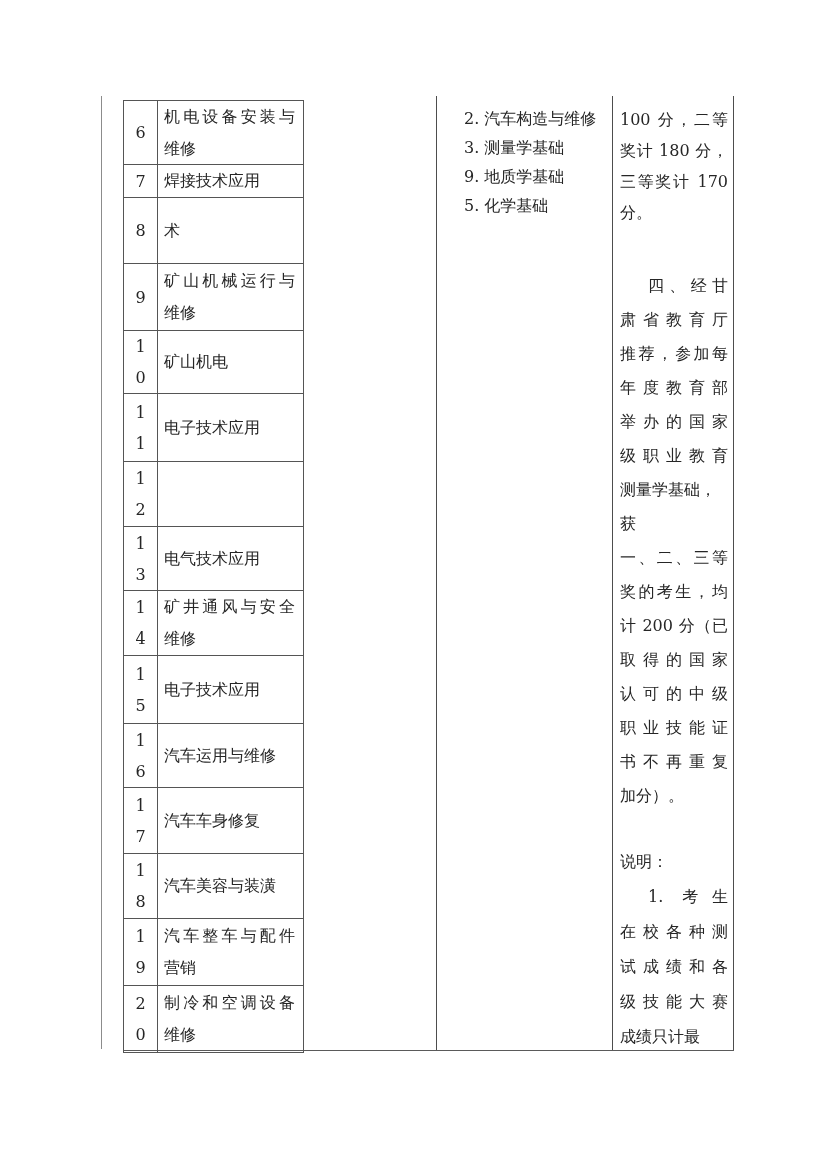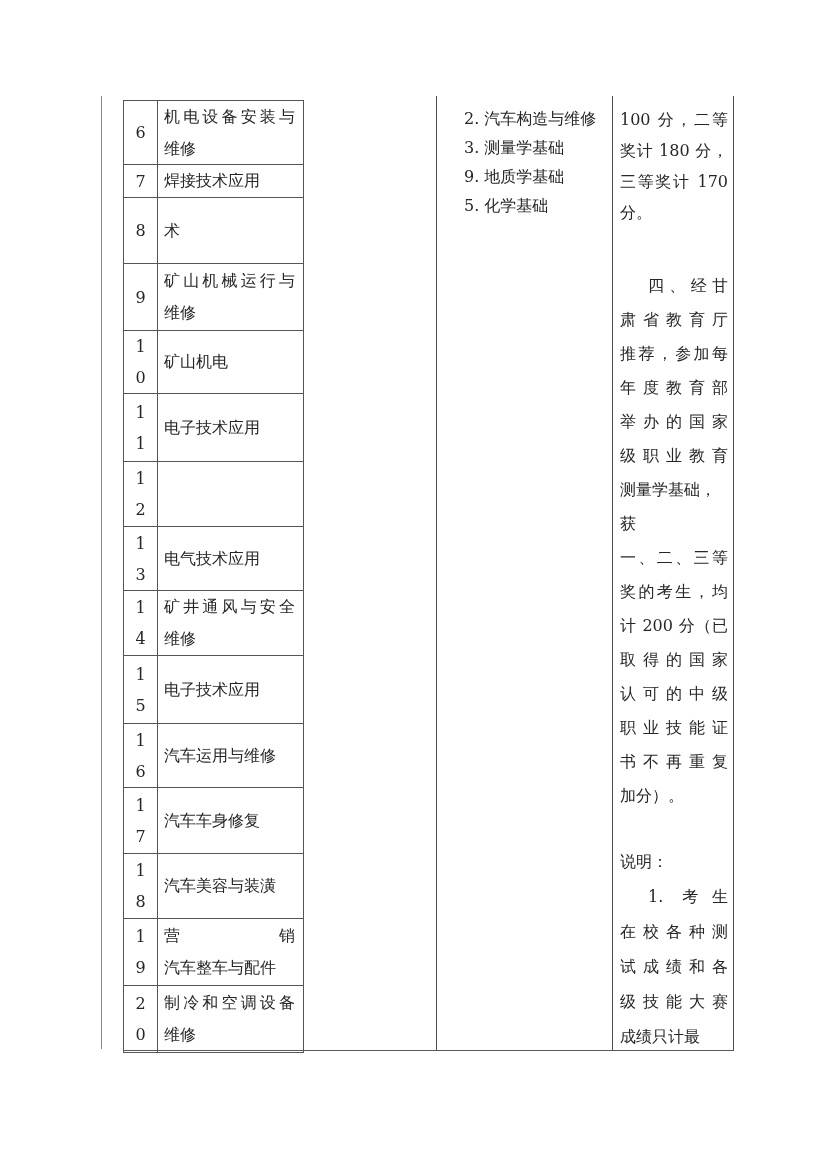--- a/index.html
+++ b/index.html
@@ -171,22 +171,22 @@
         <div class="name-cell">
           <div class="ln">汽车美容与装潢</div>
         </div>
       </div>
       <div class="spec-row" style="height: 67px;">
         <div class="num-cell">
           <div>1</div>
           <div>9</div>
         </div>
         <div class="name-cell">
+          <div class="ln">汽车整车与配件</div>
           <div class="ln">营销</div>
-          <div class="ln">汽车整车与配件</div>
         </div>
       </div>
       <div class="spec-row" style="height: 66px;">
         <div class="num-cell">
           <div>2</div>
           <div>0</div>
         </div>
         <div class="name-cell">
           <div class="ln">制冷和空调设备</div>
           <div class="ln">维修</div>

